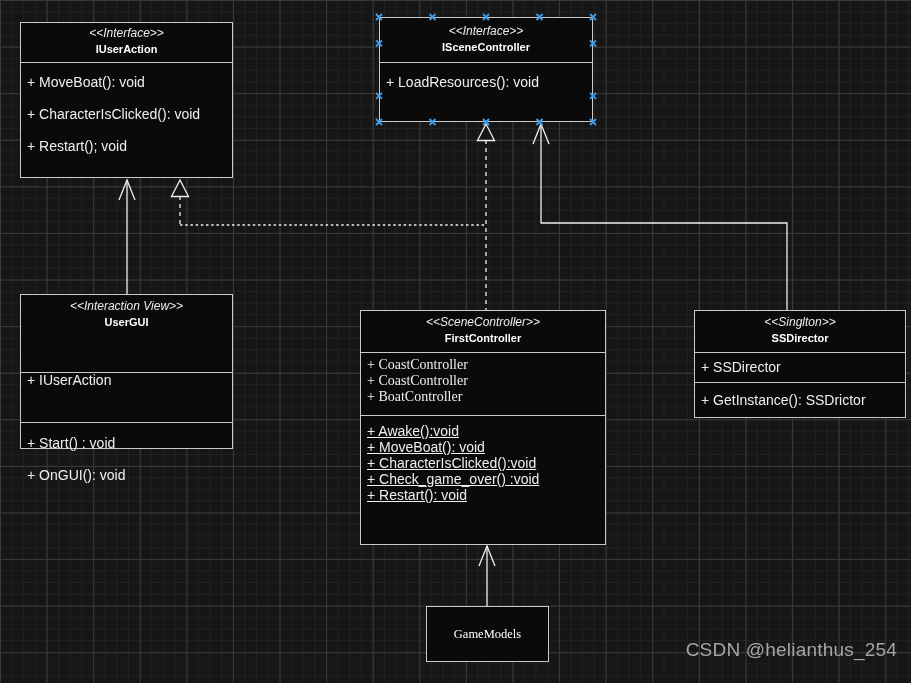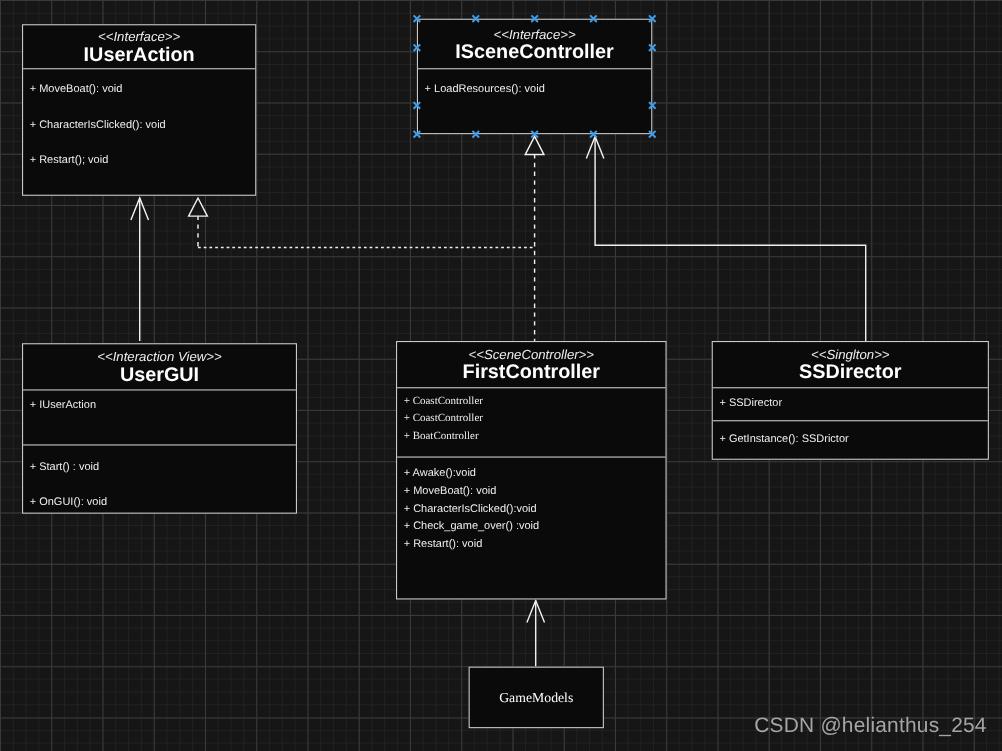--- a/index.html
+++ b/index.html
@@ -15,52 +15,52 @@
     font-family:"Liberation Sans", sans-serif;
   }
   svg.layer{position:absolute;left:0;top:0;width:911px;height:683px;pointer-events:none;}
   .uml-box{
     position:absolute;box-sizing:border-box;
     background:#0a0a0a;border:1.5px solid #c9c9c9;
     color:#f1f1f1;display:flex;flex-direction:column;
   }
   .uml-hdr{display:flex;flex-direction:column;justify-content:center;align-items:center;flex:0 0 auto;}
   .stereo{font-style:italic;font-size:12px;line-height:15px;color:#ededed;}
-  .cname{font-weight:bold;font-size:18px;line-height:17px;color:#ffffff;}
+  .cname{font-weight:bold;font-size:11px;line-height:17px;color:#ffffff;}
   .sec{border-top:1px solid #c9c9c9;box-sizing:border-box;flex:0 0 auto;overflow:hidden;}
-  .member{font-size:10px;padding-left:6px;white-space:nowrap;color:#efefef;}
+  .member{font-size:14px;padding-left:6px;white-space:nowrap;color:#efefef;}
   
   #box-iuseraction{left:20px;top:22px;width:213px;height:156px;}
   #box-iuseraction .uml-hdr{height:38.5px;}
   #box-iuseraction .member{line-height:32px;}
   #box-iuseraction .sec{padding-top:3px;}
   #box-iscenecontroller{left:379px;top:17px;width:214px;height:105px;}
   #box-iscenecontroller .uml-hdr{height:43.5px;}
   #box-iscenecontroller .member{line-height:32px;}
   #box-iscenecontroller .sec{padding-top:3px;}
-  #box-usergui{left:20px;top:312px;width:250px;height:155px;}
+  #box-usergui{left:20px;top:294px;width:213px;height:155px;}
   #box-usergui .uml-hdr{height:40.5px;}
-  #box-usergui .sec-attrs{height:30px;display:flex;align-items:center;}
+  #box-usergui .sec-attrs{height:30px;display:flex;margin-top:36px;}
   #box-usergui .sec-attrs .member{line-height:14px;}
   #box-usergui .sec-methods{padding-top:4px;margin-top:20px;}
   #box-usergui .sec-methods .member{line-height:32px;}
   #box-firstcontroller{left:360px;top:310px;width:246px;height:235px;}
   #box-firstcontroller .uml-hdr{height:40.5px;}
   #box-firstcontroller .sec-attrs{height:63px;padding-top:4px;font-family:Liberation Serif, serif;}
   #box-firstcontroller .member{line-height:16.1px;}
-  #box-firstcontroller .sec-methods{padding-top:7px;}
-  #box-ssdirector{left:647px;top:310px;width:252px;height:108px;}
+  #box-firstcontroller .sec-methods{padding-top:7px;text-decoration:underline;}
+  #box-ssdirector{left:694px;top:310px;width:212px;height:108px;}
   #box-ssdirector .uml-hdr{height:40.5px;}
   #box-ssdirector .sec-attrs{height:30px;display:flex;align-items:center;}
   #box-ssdirector .sec-methods{flex:1 1 auto;display:flex;align-items:center;}
   #box-ssdirector .member{line-height:14px;}
   #box-gamemodels{left:426px;top:606px;width:123px;height:56px;align-items:center;justify-content:center;font-family:Liberation Serif, serif;}
   #box-gamemodels .cname{font-weight:normal;font-size:12.5px;}
   .watermark{
-    position:absolute;right:14px;bottom:12px;
+    position:absolute;right:14px;bottom:22px;
     font-size:19px;color:#a5a5a8;letter-spacing:0.2px;
   }
   .edge{stroke:#f0f0f0;stroke-width:1.3;fill:none;}
   .tri{stroke:#f0f0f0;stroke-width:1.3;fill:#161616;}
   .cp{stroke:#3f9fec;stroke-width:1.8;fill:none;}
 </style>
 </head>
 <body>
 
 <div class="canvas">

